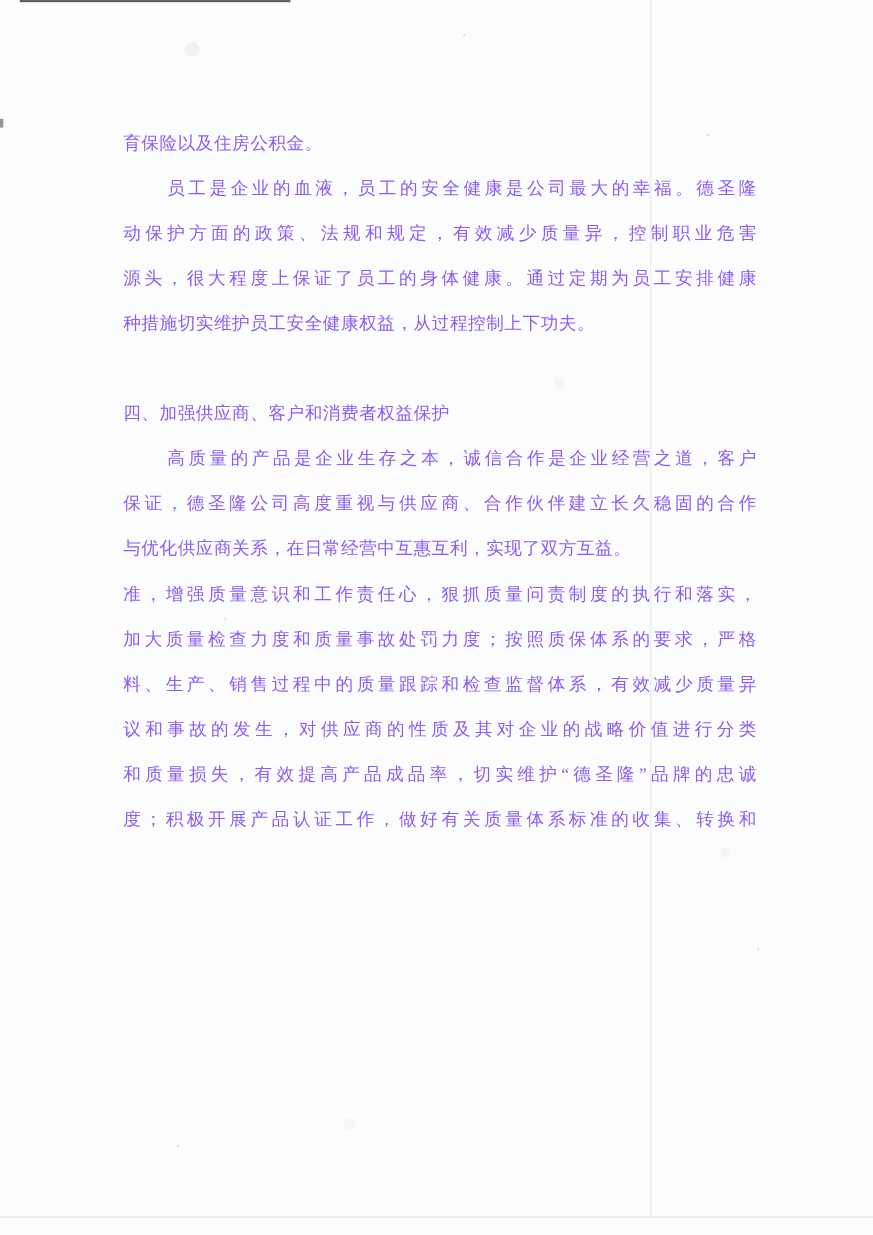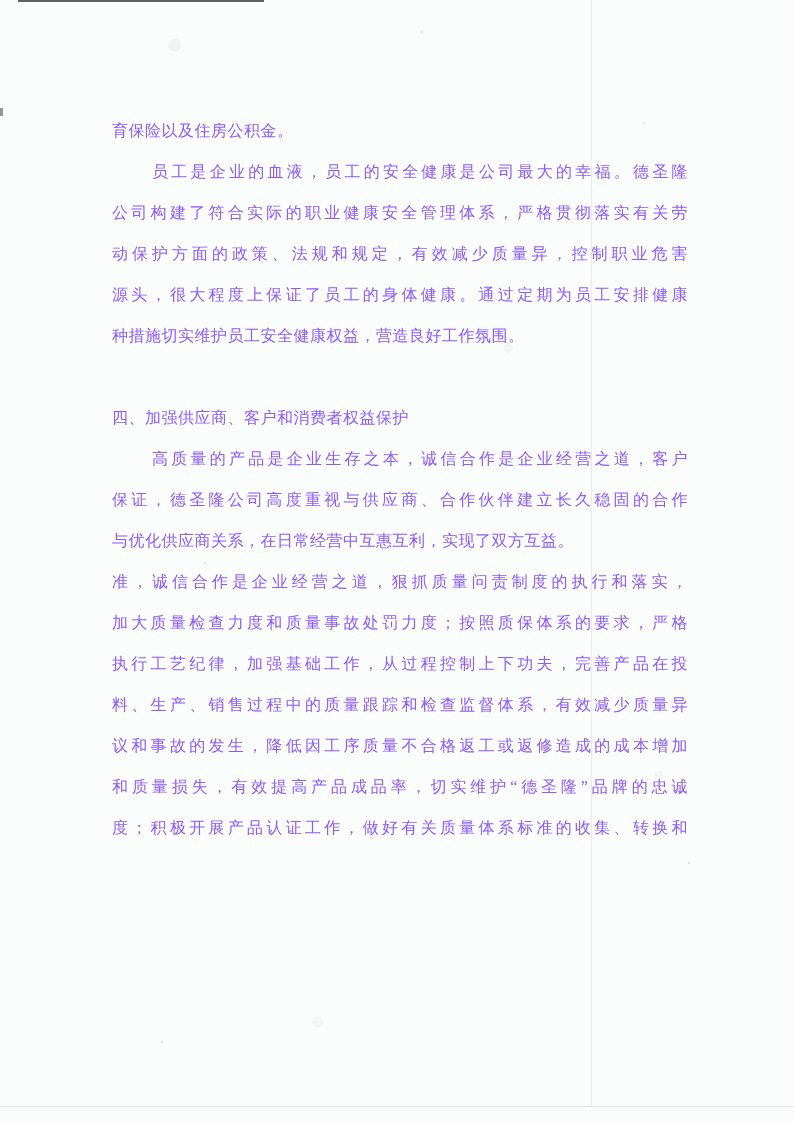--- a/index.html
+++ b/index.html
@@ -86,44 +86,42 @@
 <div class="page">
 
   <div class="content">
 
     <p class="para">
       <span class="line end">育保险以及住房公积金。</span>
     </p>
 
     <p class="para">
       <span class="line indent">员工是企业的血液，员工的安全健康是公司最大的幸福。德圣隆</span>
-      <span class="line">公司构建了符合实际的职业健康安全管理体系，严格贯彻落实有关劳</span>
       <span class="line">动保护方面的政策、法规和规定，有效减少质量异，控制职业危害</span>
       <span class="line">源头，很大程度上保证了员工的身体健康。通过定期为员工安排健康</span>
-      <span class="line end">种措施切实维护员工安全健康权益，营造良好工作氛围。</span>
+      <span class="line end">种措施切实维护员工安全健康权益，从过程控制上下功夫。</span>
     </p>
 
     <div class="blank-line"></div>
 
     <p class="para heading">
       <span class="line end">四、加强供应商、客户和消费者权益保护</span>
     </p>
 
     <p class="para">
       <span class="line indent">高质量的产品是企业生存之本，诚信合作是企业经营之道，客户</span>
       <span class="line">保证，德圣隆公司高度重视与供应商、合作伙伴建立长久稳固的合作</span>
       <span class="line end">与优化供应商关系，在日常经营中互惠互利，实现了双方互益。</span>
     </p>
 
     <p class="para">
-      <span class="line">准，诚信合作是企业经营之道，狠抓质量问责制度的执行和落实，</span>
+      <span class="line">准，增强质量意识和工作责任心，狠抓质量问责制度的执行和落实，</span>
       <span class="line">加大质量检查力度和质量事故处罚力度；按照质保体系的要求，严格</span>
-      <span class="line">执行工艺纪律，加强基础工作，从过程控制上下功夫，完善产品在投</span>
       <span class="line">料、生产、销售过程中的质量跟踪和检查监督体系，有效减少质量异</span>
-      <span class="line">议和事故的发生，降低因工序质量不合格返工或返修造成的成本增加</span>
+      <span class="line">议和事故的发生，对供应商的性质及其对企业的战略价值进行分类</span>
       <span class="line">和质量损失，有效提高产品成品率，切实维护“德圣隆”品牌的忠诚</span>
       <span class="line">度；积极开展产品认证工作，做好有关质量体系标准的收集、转换和</span>
     </p>
 
   </div>
 
   <div class="artifact artifact-top-edge"></div>
   <div class="artifact artifact-left-nub"></div>
   <div class="artifact artifact-vline"></div>
   <div class="artifact artifact-bottom-line"></div>

